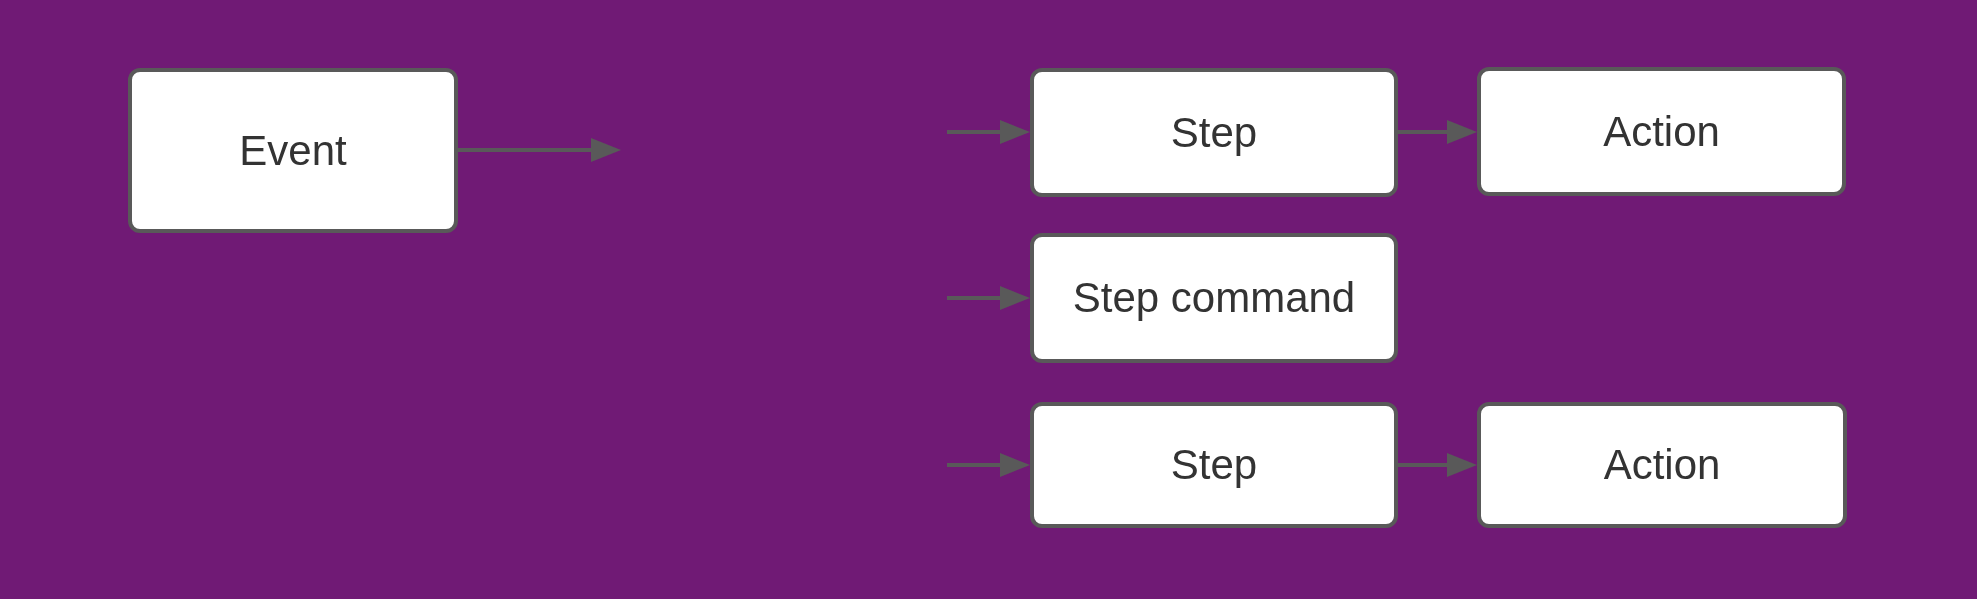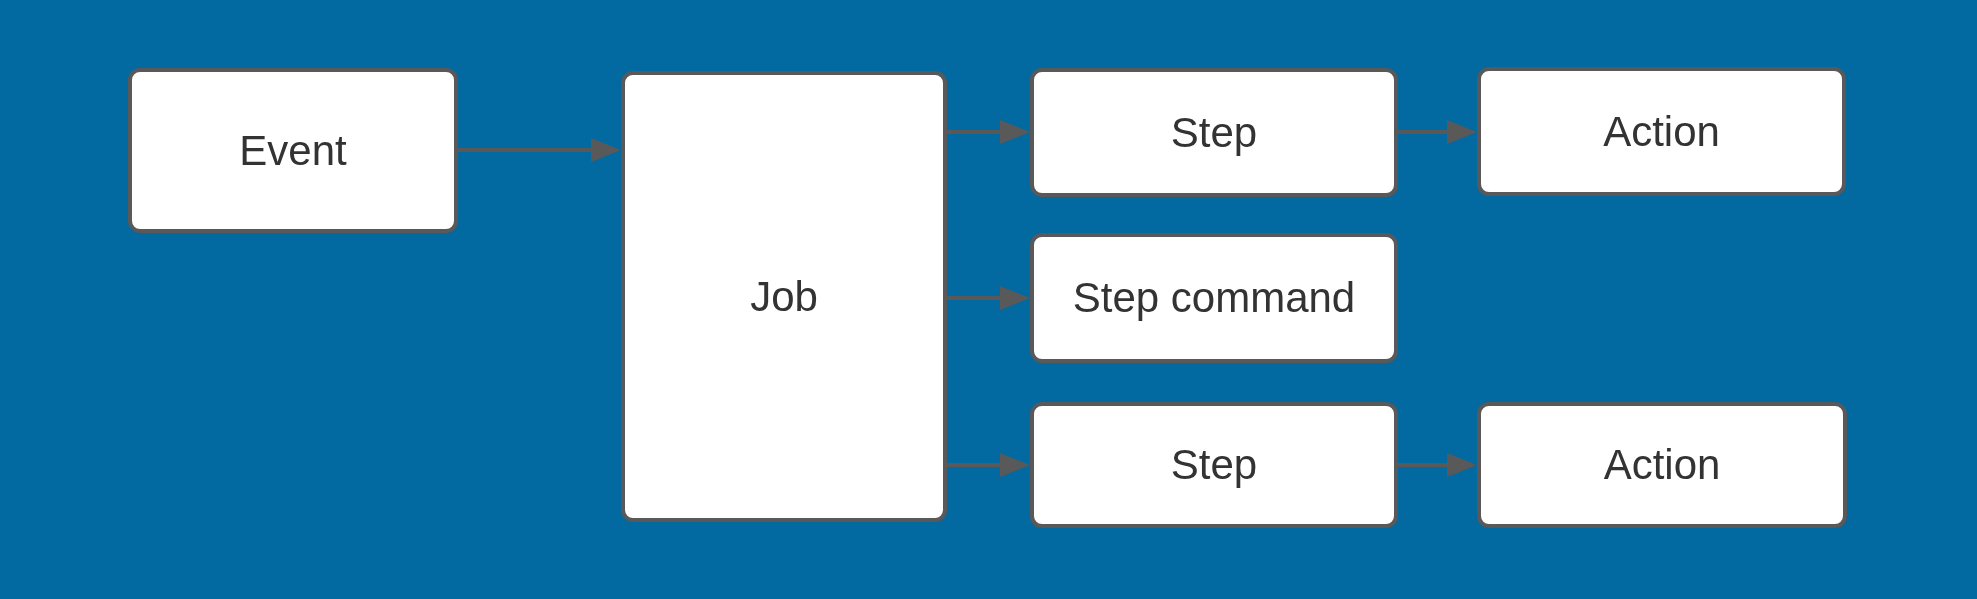--- a/index.html
+++ b/index.html
@@ -5,21 +5,21 @@
   html, body {
     margin: 0;
     padding: 0;
     background: #ffffff;
     font-family: "Liberation Sans", sans-serif;
   }
   .canvas {
     position: relative;
     width: 1977px;
     height: 599px;
-    background: #0369a1;
+    background: #701a75;
     overflow: hidden;
   }
   .node {
     position: absolute;
     box-sizing: border-box;
     background: #ffffff;
     border: 4px solid #595959;
     border-radius: 12px;
     display: flex;
     align-items: center;
@@ -66,23 +66,20 @@
 </style>
 </head>
 <body>
 
 <div class="canvas">
 
   <div class="node node-event">
     <span>Event</span>
   </div>
 
-  <div class="node node-job">
-    <span>Job</span>
-  </div>
 
   <div class="node node-step-top">
     <span>Step</span>
   </div>
 
   <div class="node node-action-top">
     <span>Action</span>
   </div>
 
   <div class="node node-shell">

